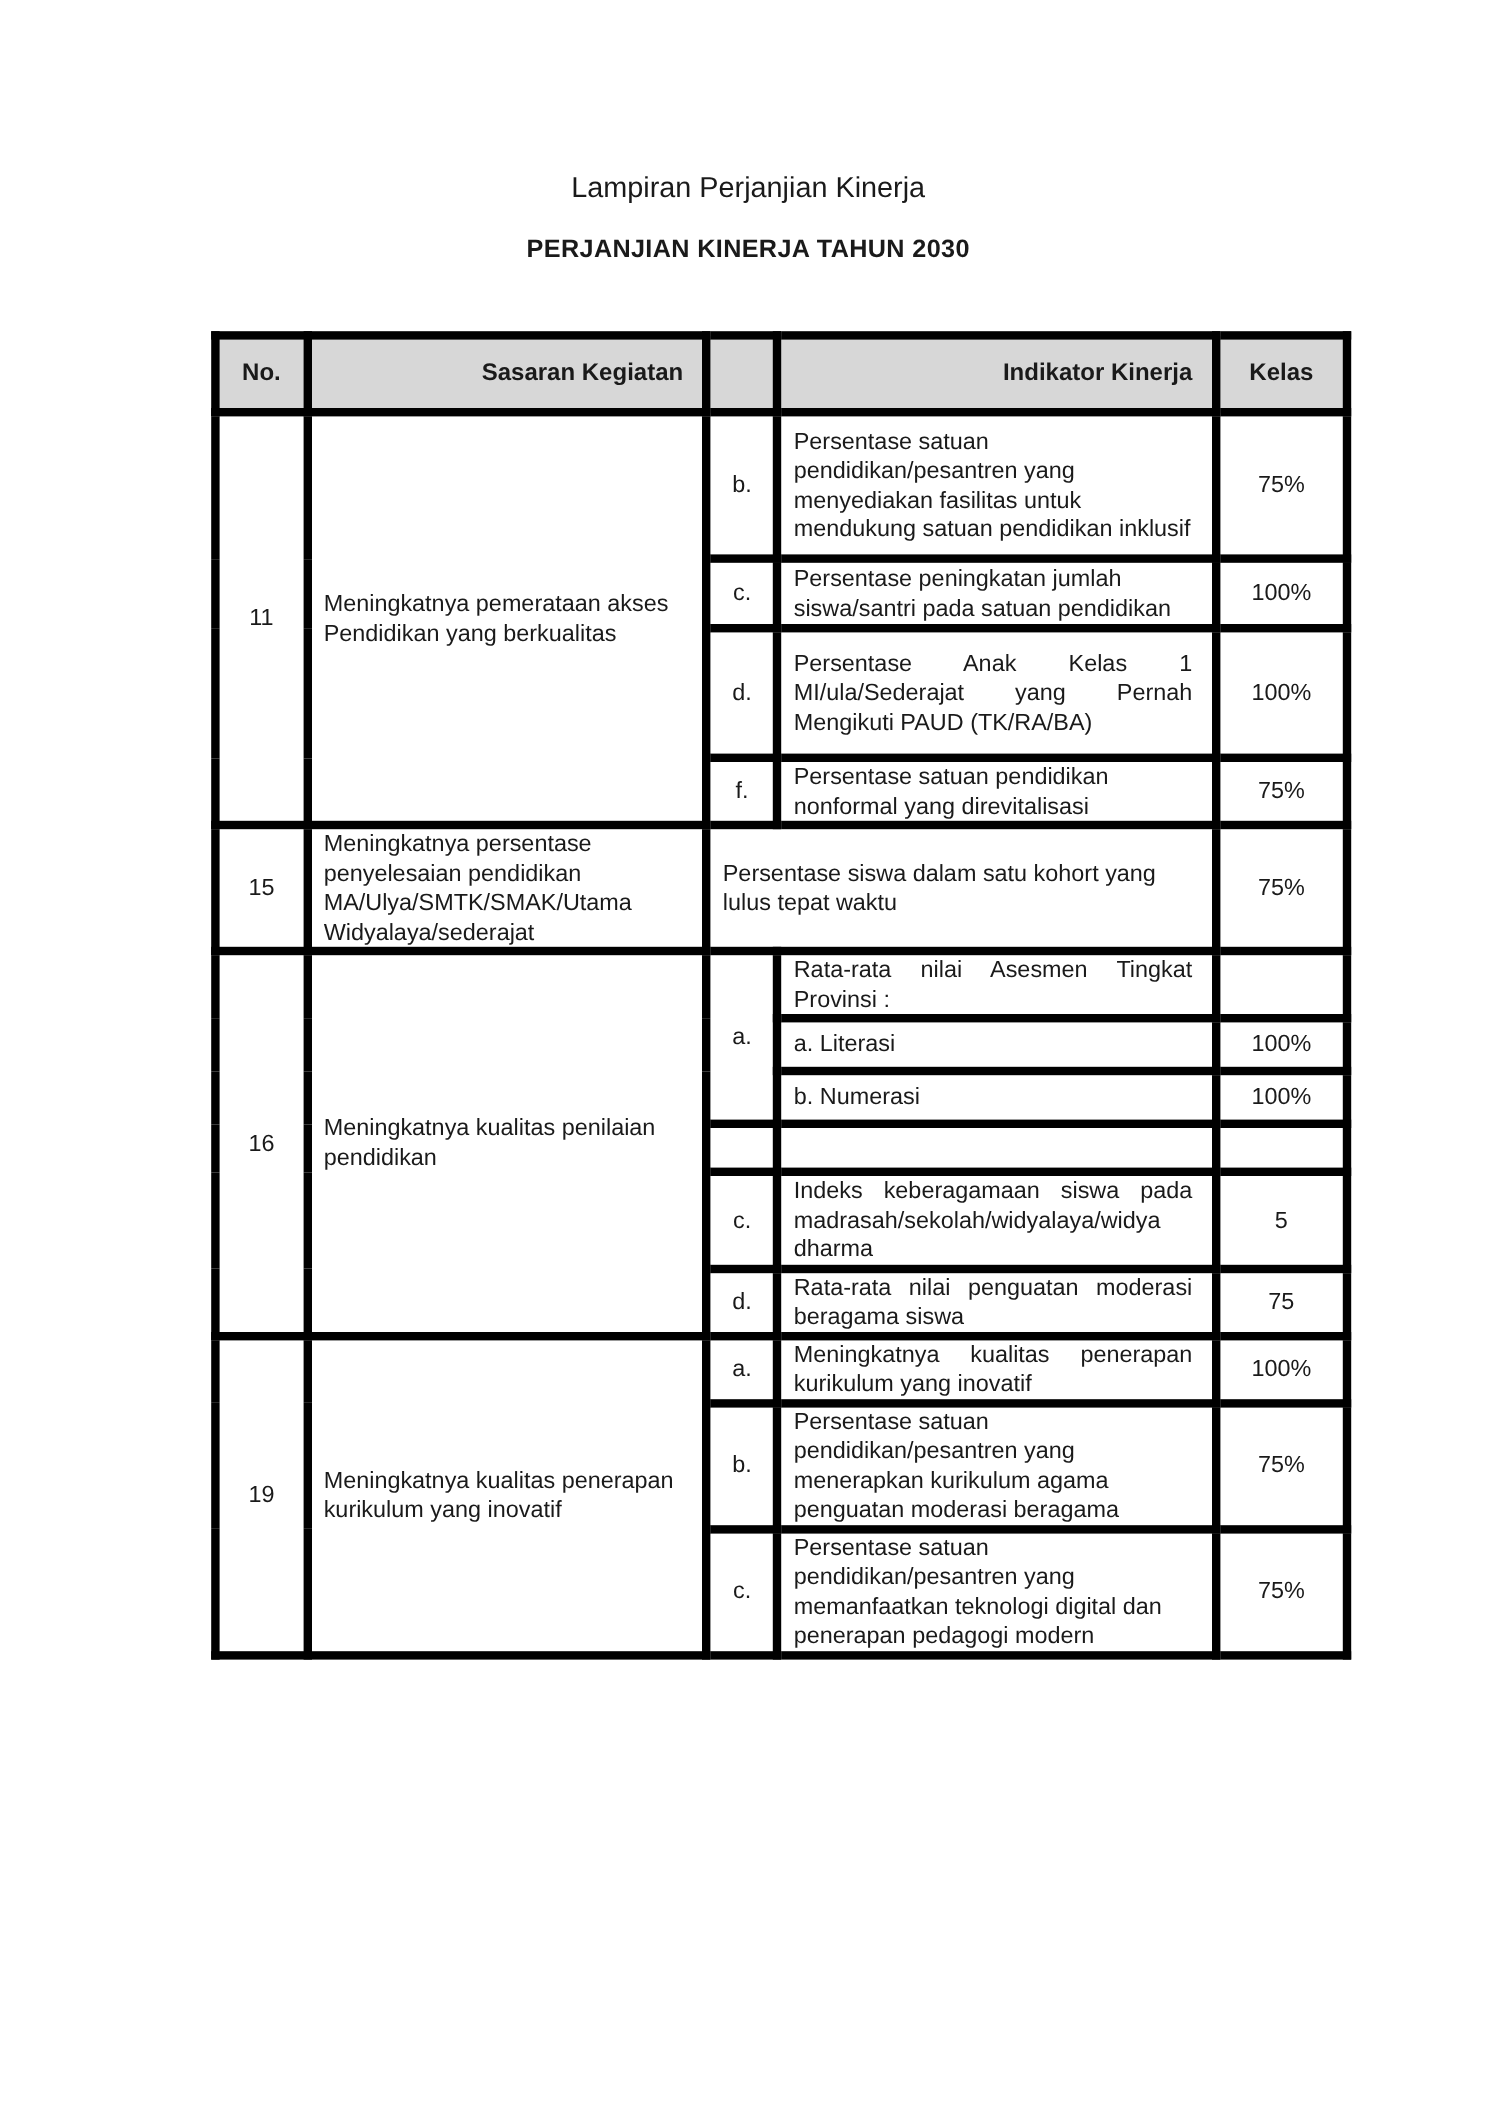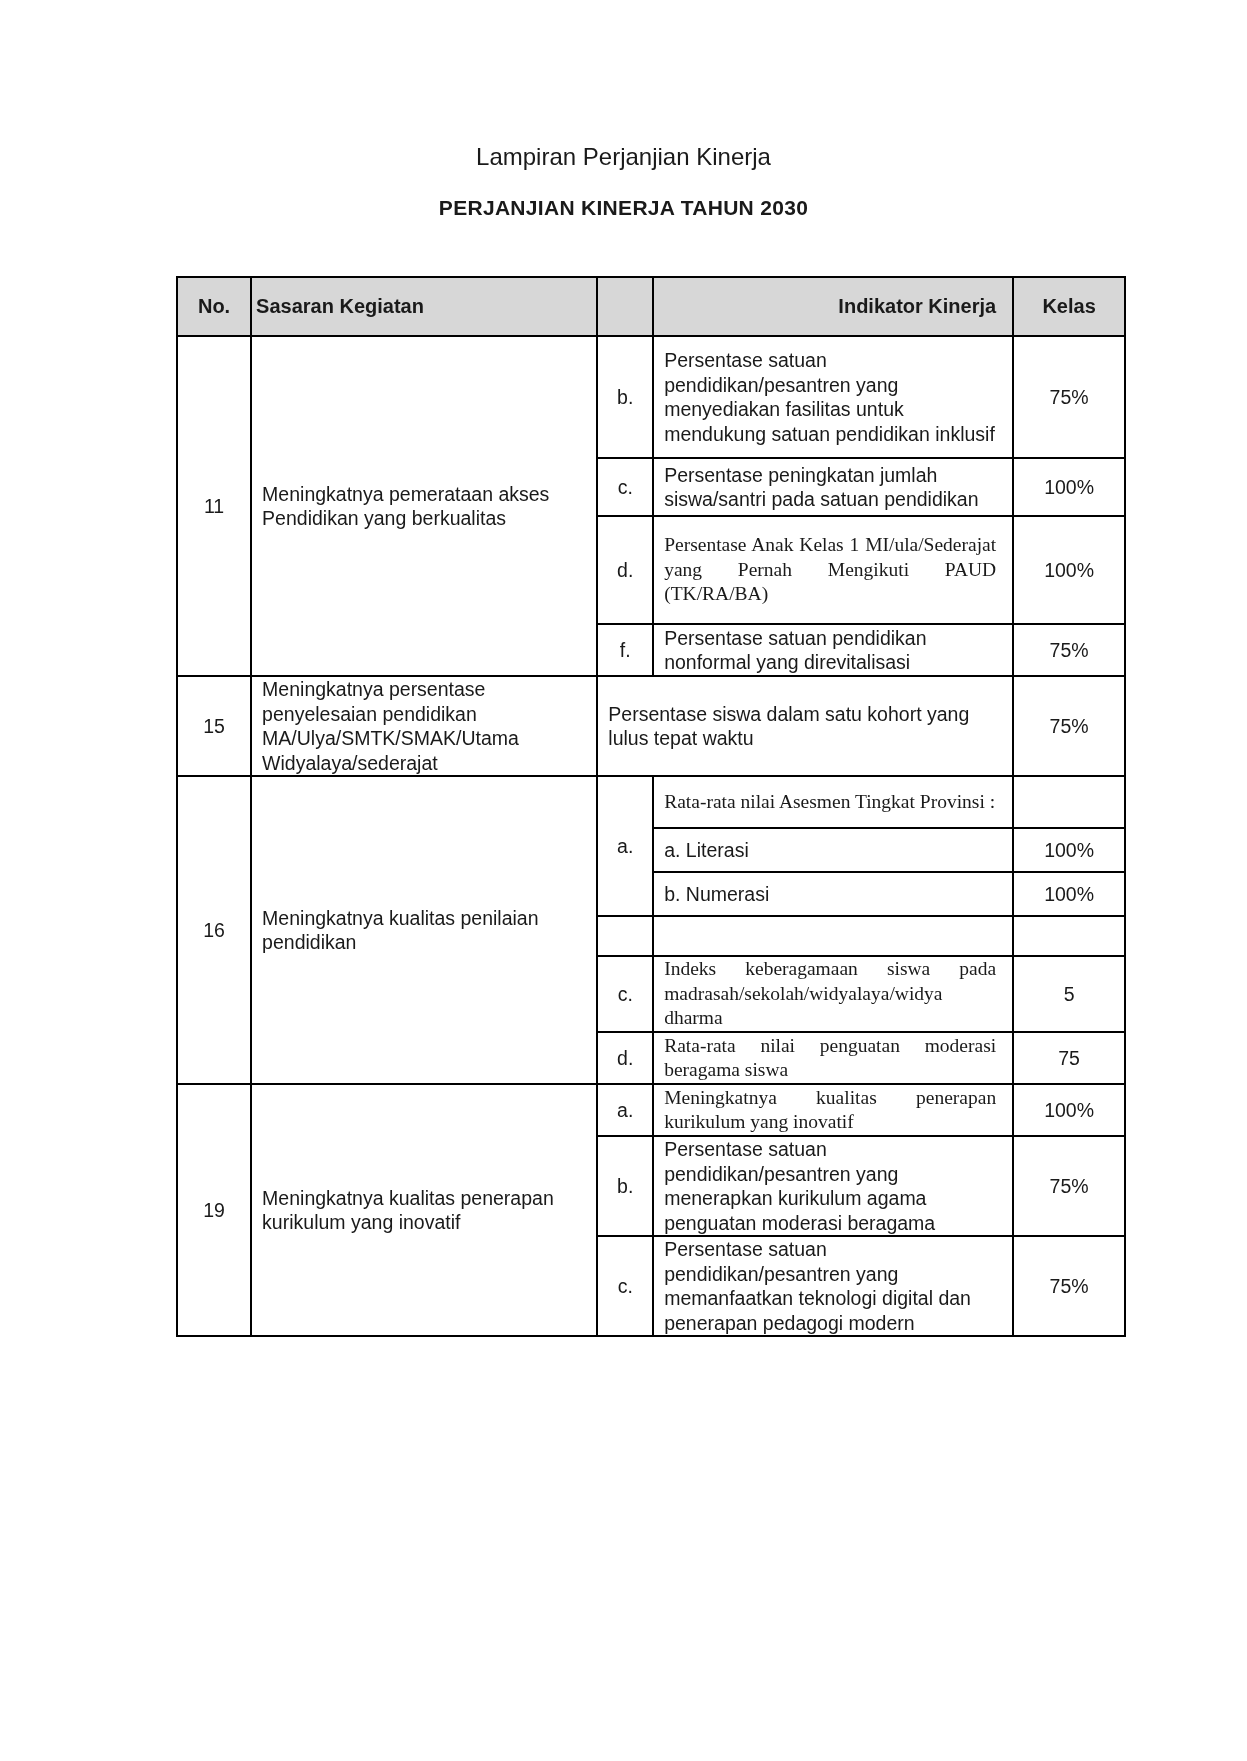--- a/index.html
+++ b/index.html
@@ -1,40 +1,40 @@
 <!DOCTYPE html>
 <html><head>
 <meta charset="utf-8">
 <style>
   html, body { margin:0; padding:0; background:#ffffff; }
   body { width:1247px; height:1761px; position:relative; font-family:"Liberation Sans", sans-serif; color:#1a1a1a; overflow:hidden; }
   .subtitle { position:absolute; top:143px; left:0; width:1247px; text-align:center; font-size:24px; }
   .title { position:absolute; top:196px; left:0; width:1247px; text-align:center; font-size:21px; font-weight:bold; letter-spacing:0.3px; }
   table.pk { position:absolute; left:176px; top:276px; width:950px; border-collapse:collapse; font-size:19.5px; line-height:24.5px; }
-  table.pk td, table.pk th { border:2px solid #000000; padding:0 16px; vertical-align:middle; }
+  table.pk td, table.pk th { border:7px solid #000000; padding:0 16px; vertical-align:middle; }
   table.pk th { background:#d7d7d7; height:57px; font-weight:bold; font-size:20px; }
   .c-no { width:46px; text-align:center; }
   .c-sas { width:364px; text-align:left; padding-left:10px !important; }
   .c-let { width:26px; text-align:center; }
   .c-ind { width:372px; text-align:left; padding-left:10px !important; }
   .c-tgt { width:96px; text-align:center; }
-  .just { text-align:justify; text-align-last:justify;font-family:Liberation Serif, serif; }
+  .just { text-align:justify; text-align-last:justify; }
   .last-left { text-align-last:left; }
 </style>
 </head>
 <body>
 
 <div class="subtitle">Lampiran Perjanjian Kinerja</div>
 <div class="title">PERJANJIAN KINERJA TAHUN 2030</div>
 
 <table class="pk">
   <thead>
     <tr>
       <th class="c-no">No.</th>
-      <th class="c-sas" style="text-align:left;padding-left:4px!important;">Sasaran Kegiatan</th>
+      <th class="c-sas" style="text-align:right;padding-left:4px!important;">Sasaran Kegiatan</th>
       <th class="c-let"></th>
       <th class="c-ind" style="text-align:right;padding-left:4px!important;">Indikator Kinerja</th>
       <th class="c-tgt">Kelas</th>
     </tr>
   </thead>
   <tbody>
 
     <tr style="height:122px;">
       <td class="c-no" rowspan="4">11</td>
       <td class="c-sas" rowspan="4" style="padding-top:0;">Meningkatnya pemerataan akses Pendidikan yang berkualitas</td>

